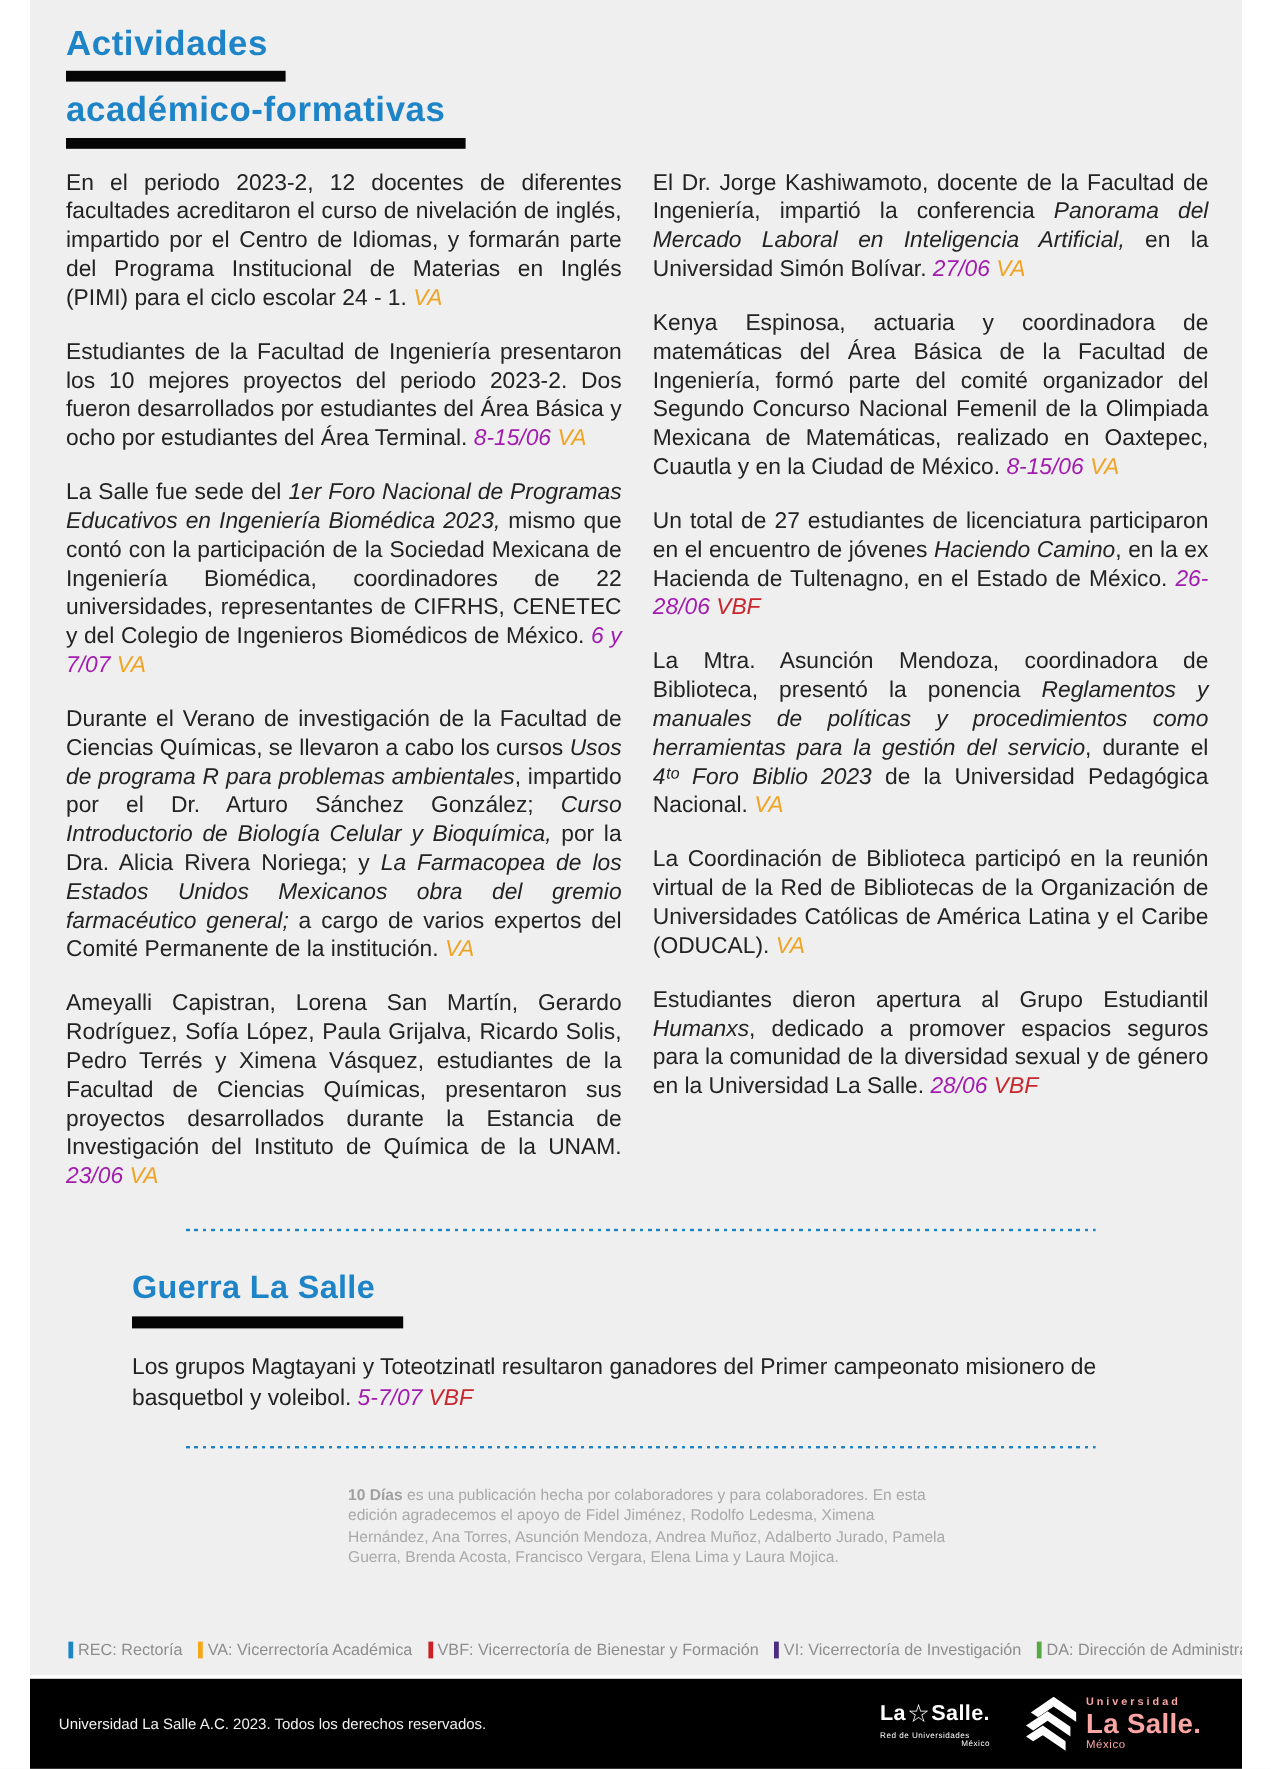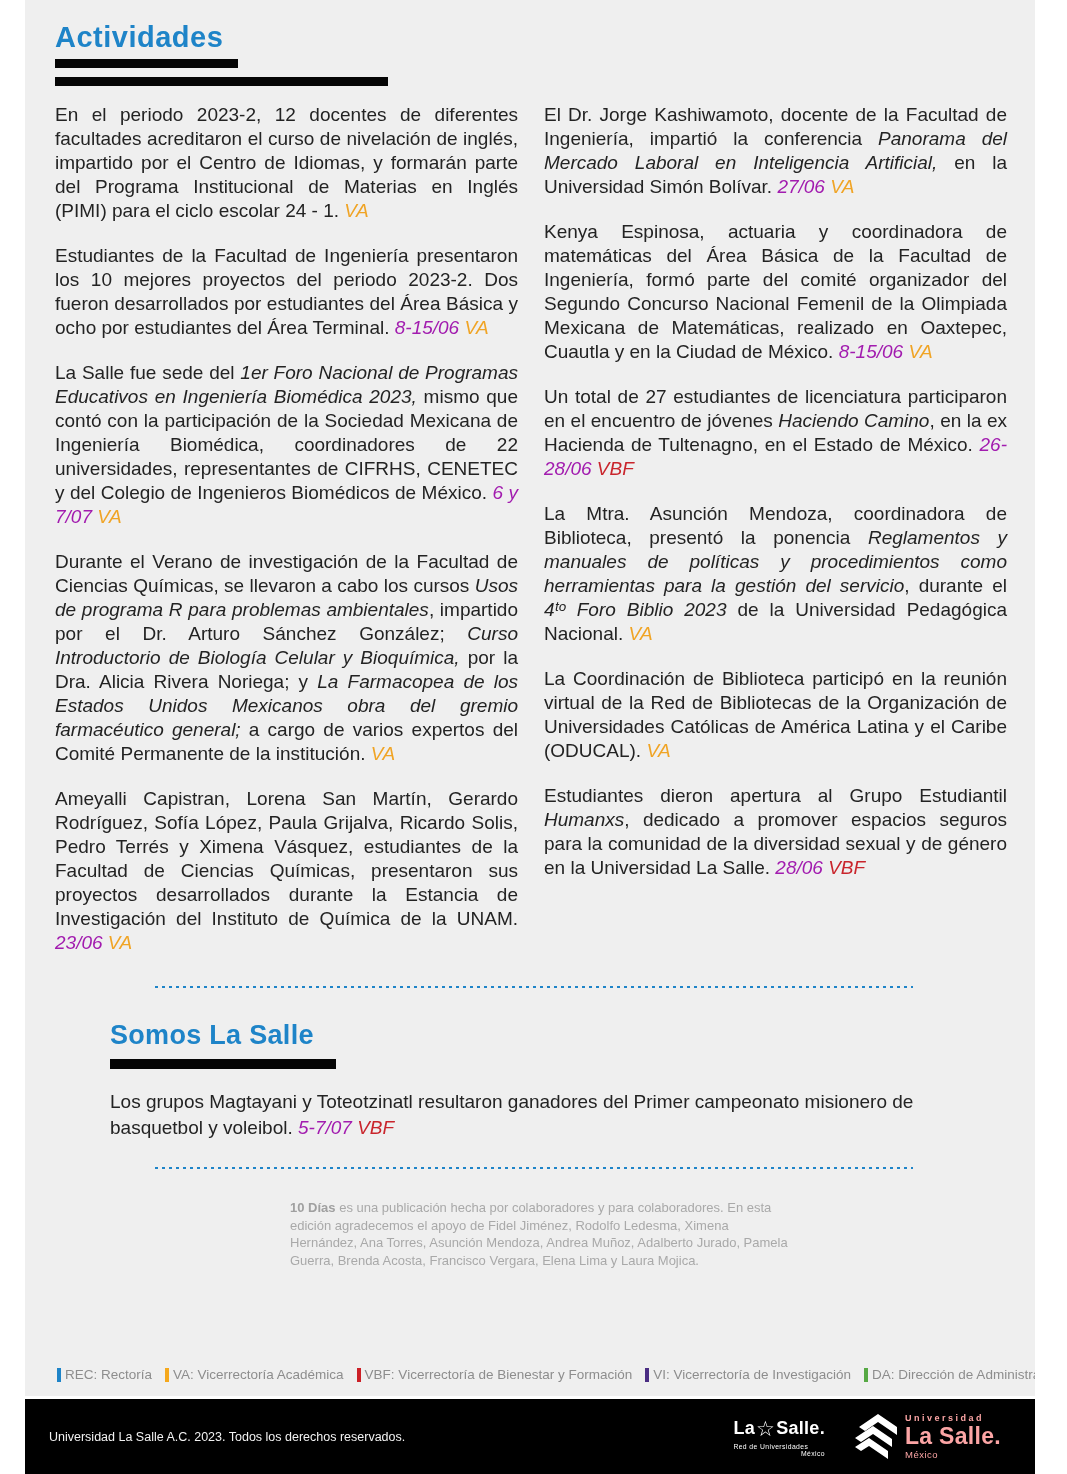--- a/index.html
+++ b/index.html
@@ -78,20 +78,21 @@
   .uni-sub{font-size:9.5px;margin-top:2px;letter-spacing:.5px;}
 </style>
 </head>
 <body>
 
 <div class="page">
 
   <div class="masthead">
     <div class="h1">Actividades</div>
     <div class="bar bar1"></div>
+    <div class="h1">académico-formativas</div>
     <div class="bar bar2"></div>
   </div>
 
   <div class="columns">
     <div class="col">
         <p class="para"><span class="seg-n">En el periodo 2023-2, 12 docentes de diferentes facultades acreditaron el curso de nivelación de inglés, impartido por el Centro de Idiomas, y formarán parte del Programa Institucional de Materias en Inglés (PIMI) para el ciclo escolar 24 - 1. </span><span class="seg-va">VA</span></p>
         <p class="para"><span class="seg-n">Estudiantes de la Facultad de Ingeniería presentaron los 10 mejores proyectos del periodo 2023-2. Dos fueron desarrollados por estudiantes del Área Básica y ocho por estudiantes del Área Terminal. </span><span class="seg-d">8-15/06 </span><span class="seg-va">VA</span></p>
         <p class="para"><span class="seg-n">La Salle fue sede del </span><span class="seg-i">1er Foro Nacional de Programas Educativos en Ingeniería Biomédica 2023,</span><span class="seg-n"> mismo que contó con la participación de la Sociedad Mexicana de Ingeniería Biomédica, coordinadores de 22 universidades, representantes de CIFRHS, CENETEC y del Colegio de Ingenieros Biomédicos de México. </span><span class="seg-d">6 y 7/07 </span><span class="seg-va">VA</span></p>
         <p class="para"><span class="seg-n">Durante el Verano de investigación de la Facultad de Ciencias Químicas, se llevaron a cabo los cursos </span><span class="seg-i">Usos de programa R para problemas ambientales</span><span class="seg-n">, impartido por el Dr. Arturo Sánchez González; </span><span class="seg-i">Curso Introductorio de Biología Celular y Bioquímica,</span><span class="seg-n"> por la Dra. Alicia Rivera Noriega; y </span><span class="seg-i">La Farmacopea de los Estados Unidos Mexicanos obra del gremio farmacéutico general;</span><span class="seg-n"> a cargo de varios expertos del Comité Permanente de la institución. </span><span class="seg-va">VA</span></p>
         <p class="para"><span class="seg-n">Ameyalli Capistran, Lorena San Martín, Gerardo Rodríguez, Sofía López, Paula Grijalva, Ricardo Solis, Pedro Terrés y Ximena Vásquez, estudiantes de la Facultad de Ciencias Químicas, presentaron sus proyectos desarrollados durante la Estancia de Investigación del Instituto de Química de la UNAM. </span><span class="seg-d">23/06 </span><span class="seg-va">VA</span></p>
@@ -102,21 +103,21 @@
         <p class="para"><span class="seg-n">Un total de 27 estudiantes de licenciatura participaron en el encuentro de jóvenes </span><span class="seg-i">Haciendo Camino</span><span class="seg-n">, en la ex Hacienda de Tultenagno, en el Estado de México. </span><span class="seg-d">26-28/06 </span><span class="seg-vbf">VBF</span></p>
         <p class="para"><span class="seg-n">La Mtra. Asunción Mendoza, coordinadora de Biblioteca, presentó la ponencia </span><span class="seg-i">Reglamentos y manuales de políticas y procedimientos como herramientas para la gestión del servicio</span><span class="seg-n">, durante el </span><span class="seg-i">4ᵗᵒ Foro Biblio 2023</span><span class="seg-n"> de la Universidad Pedagógica Nacional. </span><span class="seg-va">VA</span></p>
         <p class="para"><span class="seg-n">La Coordinación de Biblioteca participó en la reunión virtual de la Red de Bibliotecas de la Organización de Universidades Católicas de América Latina y el Caribe (ODUCAL). </span><span class="seg-va">VA</span></p>
         <p class="para"><span class="seg-n">Estudiantes dieron apertura al Grupo Estudiantil </span><span class="seg-i">Humanxs</span><span class="seg-n">, dedicado a promover espacios seguros para la comunidad de la diversidad sexual y de género en la Universidad La Salle. </span><span class="seg-d">28/06 </span><span class="seg-vbf">VBF</span></p>
       </div>
   </div>
 
   <div class="divider divider-top"></div>
 
   <div class="somos">
-    <div class="h2">Somos La Salle</div>
+    <div class="h2">Guerra La Salle</div>
     <div class="bar bar-somos"></div>
     <p class="somos-para"><span class="seg-n">Los grupos Magtayani y Toteotzinatl resultaron ganadores del Primer campeonato misionero de basquetbol y voleibol. </span><span class="seg-d">5-7/07 </span><span class="seg-vbf">VBF</span></p>
   </div>
 
   <div class="divider divider-bottom"></div>
 
   <p class="credits"><b>10 Días</b><span> es una publicación hecha por colaboradores y para colaboradores. En esta edición agradecemos el apoyo de Fidel Jiménez, Rodolfo Ledesma, Ximena Hernández, Ana Torres, Asunción Mendoza, Andrea Muñoz, Adalberto Jurado, Pamela Guerra, Brenda Acosta, Francisco Vergara, Elena Lima y Laura Mojica.</span></p>
 
   <div class="legend">
       <span class="legend-item">

